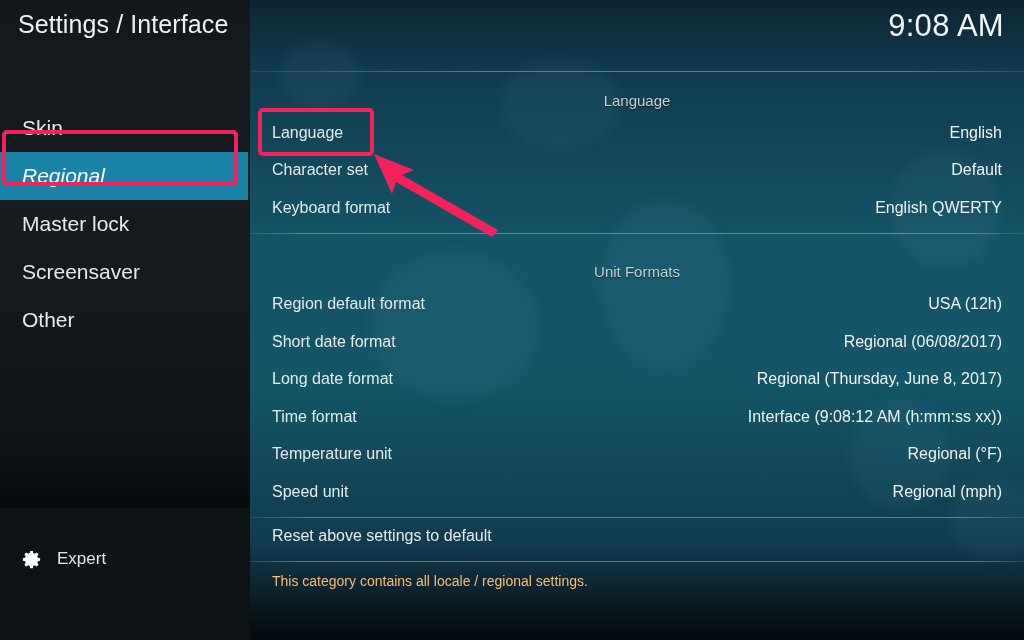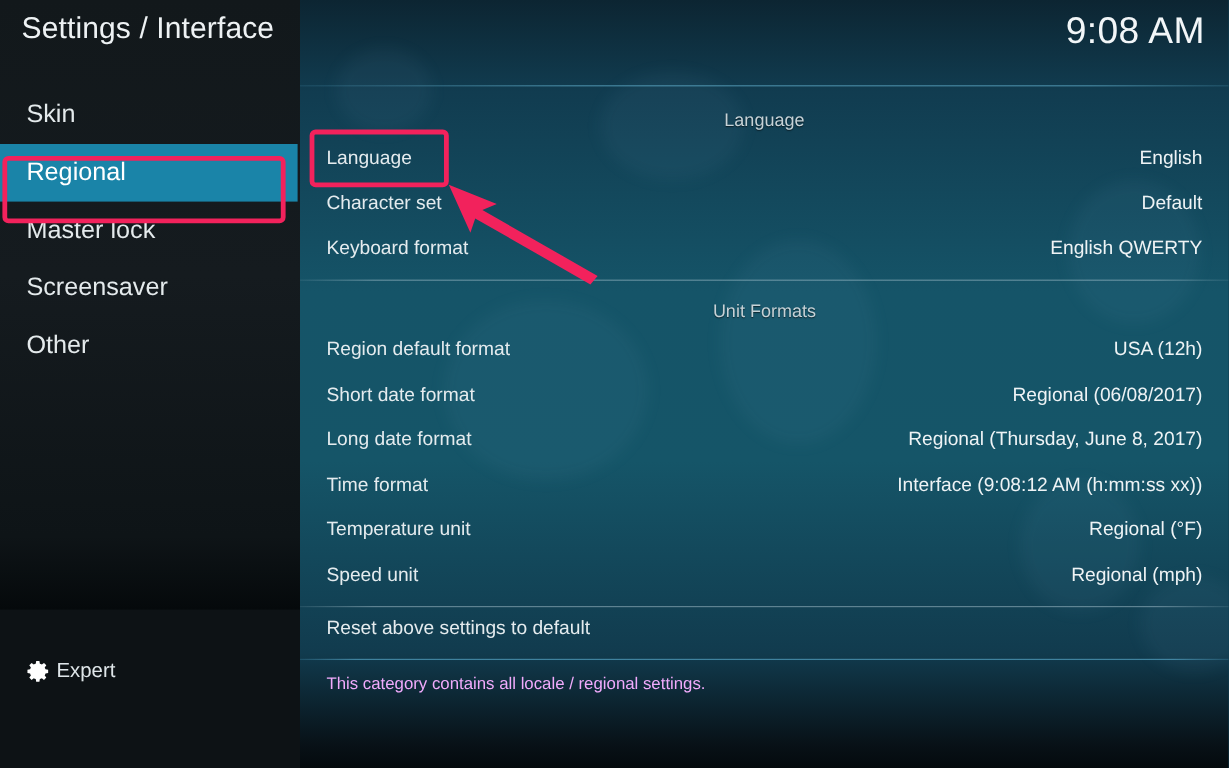--- a/index.html
+++ b/index.html
@@ -16,28 +16,28 @@
   .sidebar {
     position:absolute; left:0; top:0; width:250px; height:508px;
     background:linear-gradient(180deg,#12181b 0%,#151b1f 45%,#0e1417 88%,#05090b 100%);
     z-index:3;
   }
   .sidebar-title {
     position:absolute; left:18px; top:10px;
     font-size:25px; font-weight:400; color:#eef2f4;
     letter-spacing:.1px; white-space:nowrap;
   }
-  .nav { position:absolute; left:0; top:72px; width:250px; }
+  .nav { position:absolute; left:0; top:104px; width:250px; }
   .nav-item {
     height:48px; display:flex; align-items:center;
     padding-left:22px; font-size:21px; color:#e4eaec;
     white-space:nowrap; position:relative;
   }
   .nav-item.selected {
-    background:#1a84a8; color:#ffffff; width:248px;
+    background:#1a84a8; color:#ffffff; width:248px;font-style:italic;
   }
 
   
   .main {
     position:absolute; left:250px; top:0; width:774px; height:640px;
     background:
       radial-gradient(ellipse 260px 200px at 150px 330px, rgba(86,160,190,.10), transparent 70%),
       radial-gradient(ellipse 200px 250px at 400px 300px, rgba(96,175,205,.10), transparent 70%),
       radial-gradient(ellipse 150px 160px at 690px 220px, rgba(90,170,200,.09), transparent 70%),
       radial-gradient(ellipse 120px 140px at 640px 460px, rgba(90,170,200,.08), transparent 70%),
@@ -65,45 +65,45 @@
   }
 
   .content { position:absolute; left:0; top:72px; width:774px; height:568px; z-index:3; }
 
   .section-head {
     height:28px; display:flex; align-items:center; justify-content:center;
     font-size:15px; color:#c6d2d7; text-shadow:0 1px 1px rgba(0,0,0,.6);
     white-space:nowrap;
   }
   .section-head.first { margin-top:14px; }
-  .section-head.unit { margin-top:12px; }
+  .section-head.unit { margin-top:24px; }
 
   .row {
     height:37.5px; display:flex; align-items:center; justify-content:space-between;
     padding:0 22px; position:relative;
   }
   .row-label { font-size:16px; color:#e4ebee; white-space:nowrap; }
   .row-value { font-size:16px; color:#eef3f5; white-space:nowrap; text-align:right; }
 
   .row-rule {
     margin:6px 0 0 0; height:1px; width:774px;
     background:linear-gradient(90deg,rgba(160,190,200,.12),rgba(185,210,220,.45) 8%,rgba(185,210,220,.45) 92%,rgba(160,190,200,.12));
   }
   .foot-rule {
     height:1px; width:774px; margin-top:6px;
     background:linear-gradient(90deg,rgba(70,150,185,.25),rgba(95,180,215,.6) 6%,rgba(95,180,215,.6) 94%,rgba(70,150,185,.25));
   }
   .help-text {
-    padding:11px 22px 0 22px; font-size:14px; color:#f0abfc; white-space:nowrap;
+    padding:11px 22px 0 22px; font-size:14px; color:#fdba74; white-space:nowrap;
   }
 
   
   .expert {
     position:absolute; left:20px; top:544px; width:210px; height:30px;
-    display:flex; align-items:center; gap:4px; z-index:5;
+    display:flex; align-items:center; gap:14px; z-index:5;
   }
   .gear { width:23px; height:23px; flex:0 0 23px; display:block; }
   .expert-label { font-size:17px; color:#dfe6e9; white-space:nowrap; }
 
   
   .anno { position:absolute; inset:0; z-index:20; pointer-events:none; }
   .anno-box {
     position:absolute; border:4px solid #f2225c; border-radius:5px;
   }
   #anno-regional { left:2px; top:130px; width:236px; height:56px; }

